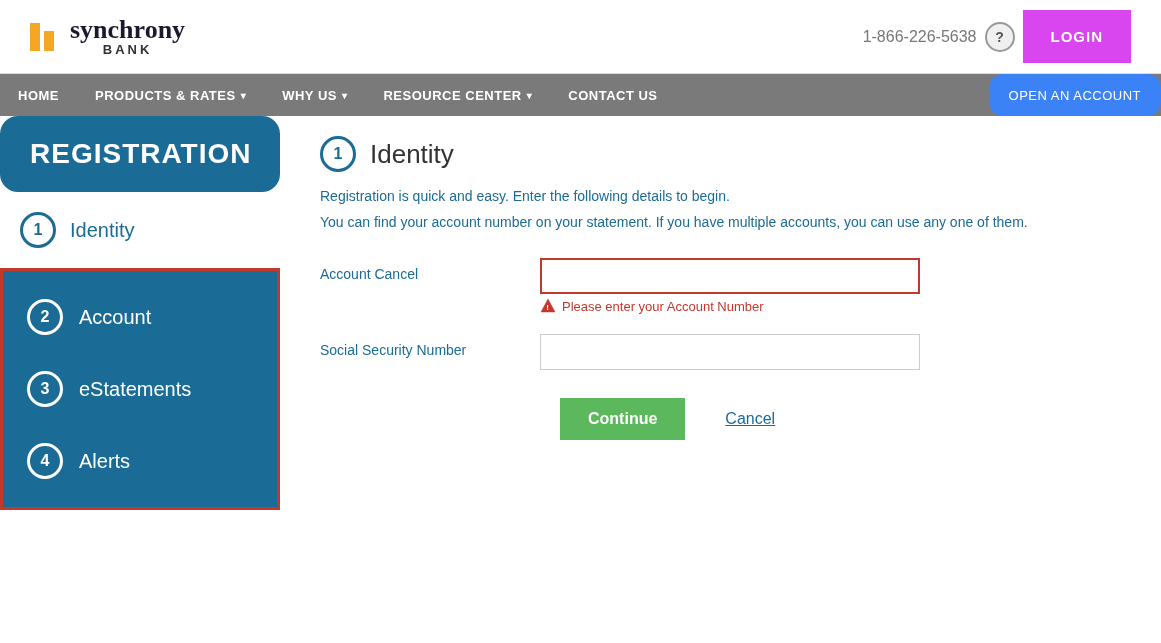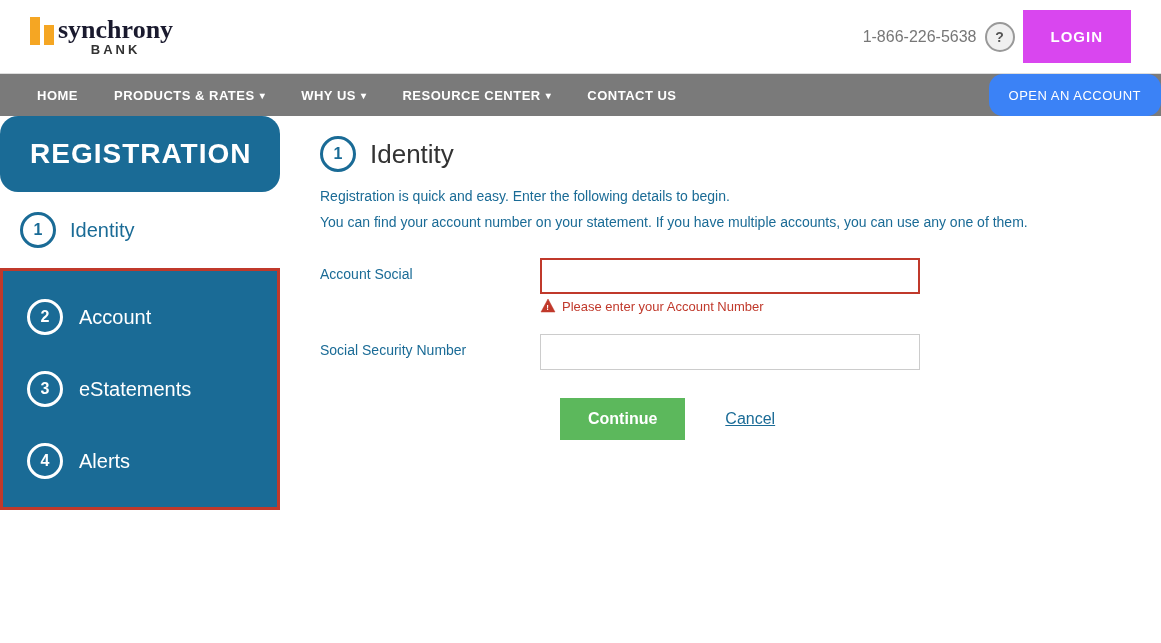--- a/index.html
+++ b/index.html
@@ -9,22 +9,22 @@
     .header {
       display: flex;
       align-items: center;
       justify-content: space-between;
       padding: 10px 30px;
       background: #fff;
       border-bottom: 1px solid #ddd;
     }
     .logo-area {
       display: flex;
-      align-items: flex-start;
-      gap: 4px;
+      align-items: center;
+      gap: 16px;
     }
     .logo-icon {
       display: flex;
       gap: 4px;
       align-items: flex-end;
     }
     .logo-bar1 {
       width: 10px;
       height: 28px;
       background: #f5a623;
@@ -87,21 +87,20 @@
       cursor: pointer;
       letter-spacing: 1px;
     }
 
     
     .navbar {
       background: #7a7a7a;
       display: flex;
       align-items: center;
       height: 42px;
-      padding-left: 19px;
     }
     .nav-item {
       color: #fff;
       font-size: 13px;
       font-weight: bold;
       padding: 0 18px;
       height: 100%;
       display: flex;
       align-items: center;
       cursor: pointer;
@@ -387,21 +386,21 @@
       <div class="step-circle">
         <span>1</span>
       </div>
       <span class="content-title">Identity</span>
     </div>
 
     <p class="intro-text">Registration is quick and easy. Enter the following details to begin.</p>
     <p class="info-text">You can find your account number on your statement. If you have multiple accounts, you can use any one of them.</p>
 
     <div class="form-row">
-      <span class="form-label">Account Social</span>
+      <span class="form-label">Account Cancel</span>
       <div class="form-input-area">
         <input type="text" class="form-input" value="" style="">
         <div class="error-msg">
           <svg class="error-icon" viewBox="0 0 16 16" fill="none" xmlns="http://www.w3.org/2000/svg">
             <path d="M8 1L15 14H1L8 1Z" fill="#c0392b" stroke="#c0392b" stroke-width="0.5"></path>
             <text x="7.5" y="12" font-size="8" fill="white" font-weight="bold" text-anchor="middle">!</text>
           </svg>
           <span>Please enter your Account Number</span>
         </div>
       </div>

